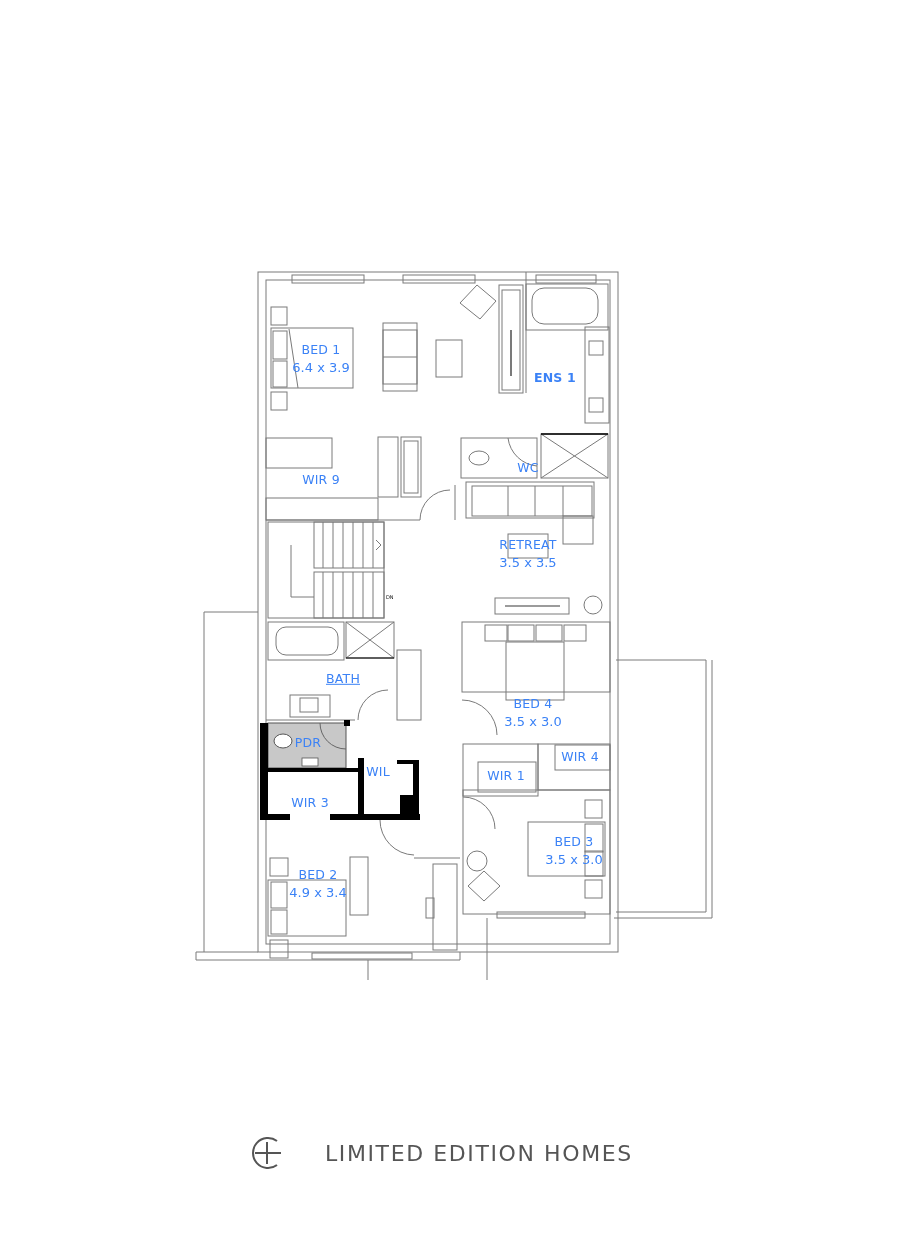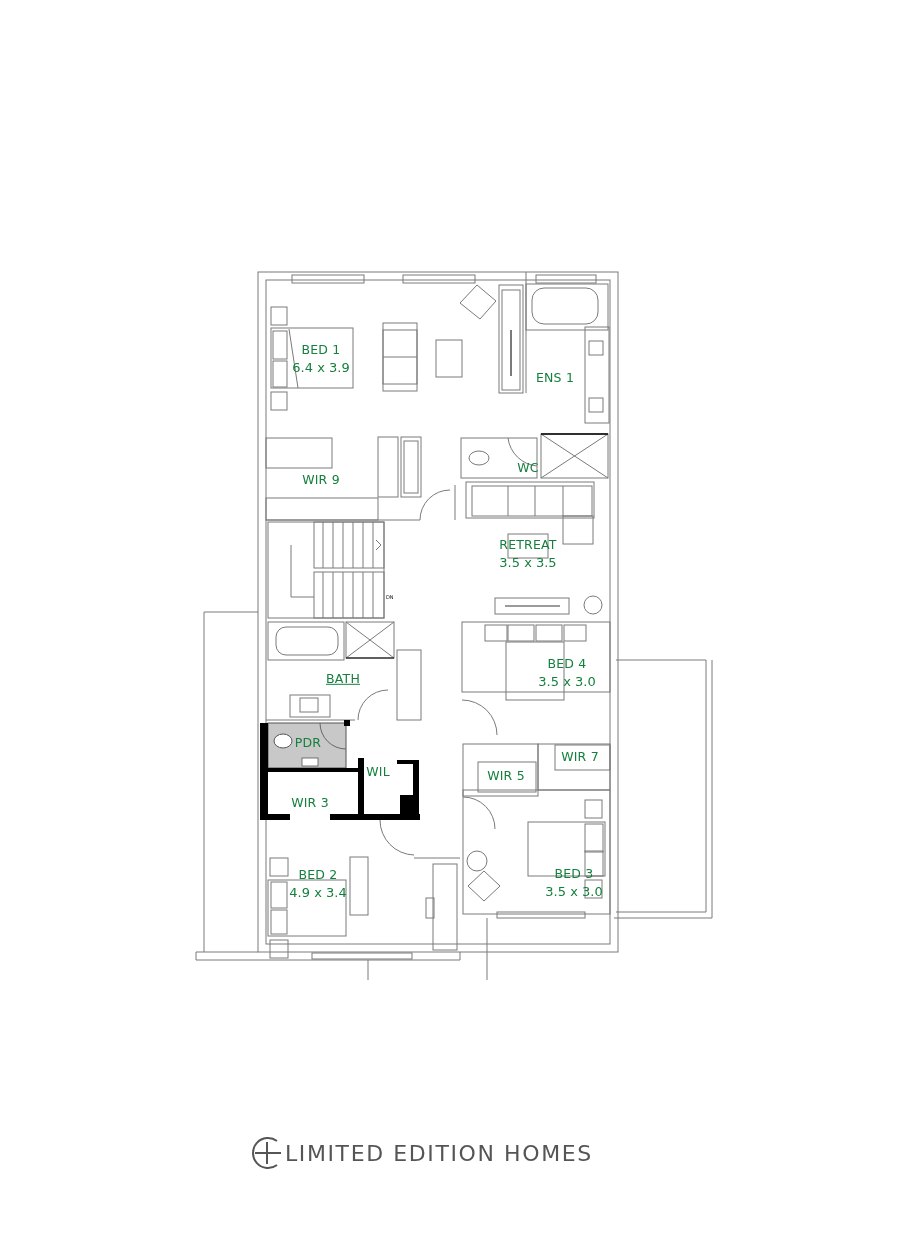--- a/index.html
+++ b/index.html
@@ -1,22 +1,22 @@
 <!DOCTYPE html>
 <html><head>
 <meta charset="utf-8">
 <style>
   html,body{margin:0;padding:0;background:#ffffff;}
   body{width:901px;height:1245px;position:relative;overflow:hidden;font-family:"Liberation Sans",sans-serif;}
   #plan{position:absolute;left:0;top:0;}
-  .lbl{position:absolute;color:#15803d;font-family:"DejaVu Sans",sans-serif;white-space:nowrap;transform:translate(-50%,-50%);text-align:center;line-height:1.15;}
+  .lbl{position:absolute;color:#3b82f6;font-family:"DejaVu Sans",sans-serif;white-space:nowrap;transform:translate(-50%,-50%);text-align:center;line-height:1.15;}
   .lbl .name{font-size:12.5px;letter-spacing:0.2px;}
   .lbl .dim{font-size:13px;display:block;margin-top:3px;text-align:center;}
   .dn{position:absolute;font-size:5px;font-family:"DejaVu Sans",sans-serif;color:#111;}
-  .logo{position:absolute;left:247px;top:1135px;width:410px;height:36px;display:flex;align-items:center;}
+  .logo{position:absolute;left:247px;top:1135px;width:410px;height:36px;display:flex;align-items:center;gap:40px;}
   .logo-mark{width:36px;height:36px;position:relative;}
   .logo-text{font-family:"DejaVu Sans",sans-serif;font-size:22px;letter-spacing:1.6px;color:#555;margin-left:2px;font-weight:normal;}
 </style>
 </head>
 <body>
 
 <svg id="plan" width="901" height="1245" viewBox="0 0 901 1245" xmlns="http://www.w3.org/2000/svg">
   <g fill="none" stroke="#7a7a7a" stroke-width="1">
 
     <rect x="258" y="272" width="360" height="680"></rect>
@@ -167,32 +167,32 @@
     <rect x="358" y="758" width="6" height="60"></rect>
     <rect x="413" y="760" width="6" height="58"></rect>
     <rect x="397" y="760" width="22" height="4"></rect>
     <rect x="400" y="795" width="19" height="20"></rect>
     <rect x="344" y="720" width="6" height="6"></rect>
   </g>
 
 </svg>
 
 <div class="lbl" style="left:321px;top:358px;"><span class="name">BED 1</span><span class="dim">6.4 x 3.9</span></div>
-<div class="lbl" style="left:555px;top:377px;"><span class="name">ENS 1</span></div>
+<div class="lbl" style="left:555px;top:377px;font-weight:bold;"><span class="name">ENS 1</span></div>
 <div class="lbl" style="left:321px;top:479px;"><span class="name">WIR 9</span></div>
 <div class="lbl" style="left:503px;top:467px;margin-left:25px;"><span class="name">WC</span></div>
 <div class="lbl" style="left:528px;top:553px;"><span class="name">RETREAT</span><span class="dim">3.5 x 3.5</span></div>
 <div class="lbl" style="left:343px;top:678px;text-decoration:underline;"><span class="name">BATH</span></div>
-<div class="lbl" style="left:533px;top:672px;margin-left:34px;"><span class="name">BED 4</span><span class="dim">3.5 x 3.0</span></div>
+<div class="lbl" style="left:533px;top:712px;"><span class="name">BED 4</span><span class="dim">3.5 x 3.0</span></div>
 <div class="lbl" style="left:308px;top:742px;"><span class="name">PDR</span></div>
 <div class="lbl" style="left:378px;top:771px;"><span class="name">WIL</span></div>
-<div class="lbl" style="left:580px;top:756px;"><span class="name">WIR 7</span></div>
-<div class="lbl" style="left:506px;top:775px;"><span class="name">WIR 5</span></div>
+<div class="lbl" style="left:580px;top:756px;"><span class="name">WIR 4</span></div>
+<div class="lbl" style="left:506px;top:775px;"><span class="name">WIR 1</span></div>
 <div class="lbl" style="left:310px;top:802px;"><span class="name">WIR 3</span></div>
-<div class="lbl" style="left:550px;top:882px;padding-left:48px;"><span class="name">BED 3</span><span class="dim">3.5 x 3.0</span></div>
+<div class="lbl" style="left:550px;top:850px;padding-left:48px;"><span class="name">BED 3</span><span class="dim">3.5 x 3.0</span></div>
 <div class="lbl" style="left:318px;top:883px;"><span class="name">BED 2</span><span class="dim">4.9 x 3.4</span></div>
 <div class="dn" style="left:386px;top:594px;">DN</div>
 
 <div class="logo">
   <svg class="logo-mark" width="36" height="36" viewBox="0 0 36 36">
     <path d="M 30 6 A 15 15 0 1 0 30 30" fill="none" stroke="#555" stroke-width="2"></path>
     <line x1="8" y1="18" x2="34" y2="18" stroke="#555" stroke-width="2"></line>
     <line x1="20" y1="7" x2="20" y2="29" stroke="#555" stroke-width="2"></line>
   </svg>
   <span class="logo-text">LIMITED EDITION HOMES</span>

